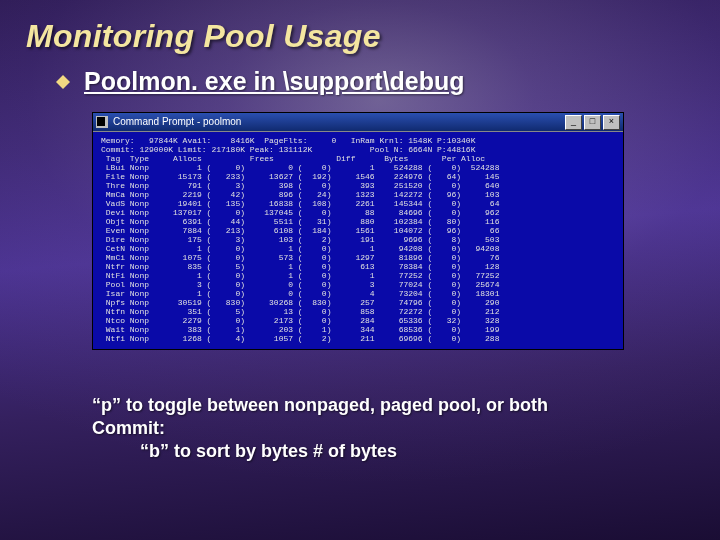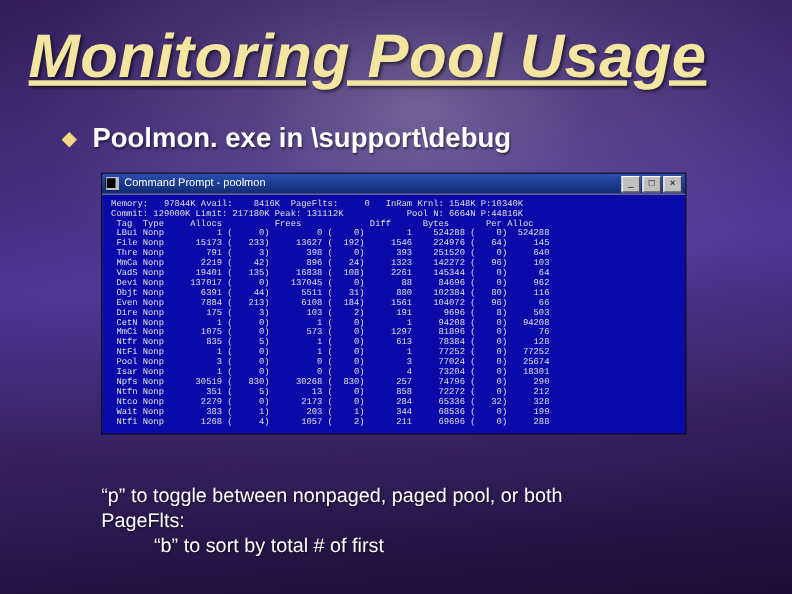--- a/index.html
+++ b/index.html
@@ -19,31 +19,31 @@
         rgba(255,255,255,0.28) 0%,
         rgba(210,190,245,0.18) 14%,
         rgba(130,100,200,0.10) 32%,
         rgba(40,20,80,0.0) 55%),
       linear-gradient(175deg, #2a1850 0%, #3b2670 25%, #4a3290 45%, #34205e 70%, #1a0d34 100%);
     box-sizing: border-box;
     padding: 18px 26px 18px 26px;
     color: #ffffff;
   }
   .title {
-    font-size: 56px;
+    font-size: 32px;
     font-weight: bold;
     font-style: italic;
     color: #f4e6a0;
     text-shadow: 2px 2px 3px rgba(0,0,0,0.55);
     letter-spacing: 0.3px;
-    margin-bottom: 29px;
-    text-decoration: underline;
+    margin-bottom: 12px;
   }
   .bullets {
     margin: 0 0 14px 30px;
+    text-decoration: underline;
   }
   .bullet {
     display: flex;
     align-items: flex-start;
     gap: 14px;
     margin-bottom: 6px;
   }
   .bullet .diamond {
     display: inline-block;
     flex: none;
@@ -102,21 +102,21 @@
     padding: 4px 4px 6px 8px;
     font-family: "Courier New", monospace;
     font-size: 8px;
     line-height: 9px;
     color: #e0e0e0;
     white-space: pre;
   }
   
   .notes {
     font-size: 18px;
-    font-weight: normal;
+    font-weight: bold;
     color: #ffffff;
     text-shadow: 1px 1px 2px rgba(0,0,0,0.55);
     line-height: 1.28;
     margin-left: 66px;
     margin-top: 44px;
   }
   .notes .indent {
     margin-left: 48px;
   }
 </style>
@@ -170,16 +170,16 @@
  Isar Nonp          1 (     0)         0 (    0)        4     73204 (    0)   18301
  Npfs Nonp      30519 (   830)     30268 (  830)      257     74796 (    0)     290
  Ntfn Nonp        351 (     5)        13 (    0)      858     72272 (    0)     212
  Ntco Nonp       2279 (     0)      2173 (    0)      284     65336 (   32)     328
  Wait Nonp        383 (     1)       203 (    1)      344     68536 (    0)     199
  Ntfi Nonp       1268 (     4)      1057 (    2)      211     69696 (    0)     288</div>
   </div>
 
   <div class="notes">
     <div>“p” to toggle between nonpaged, paged pool, or both</div>
-    <div>PageFlts:</div>
-    <div class="indent">“b” to sort by total # of first</div>
+    <div>Commit:</div>
+    <div class="indent">“b” to sort by bytes # of bytes</div>
   </div>
 </div>
 
 </body></html>

